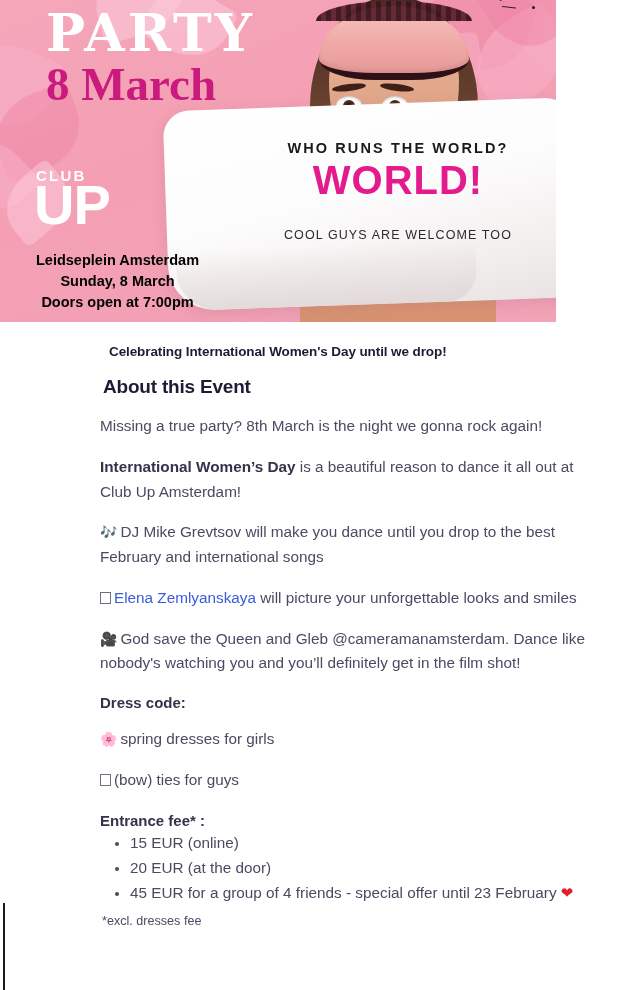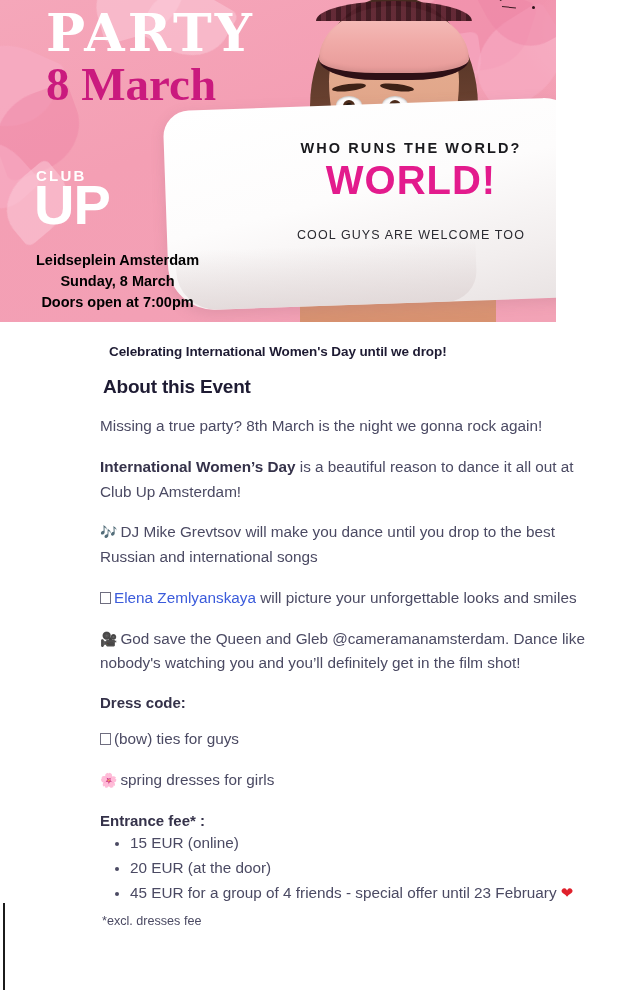--- a/index.html
+++ b/index.html
@@ -199,21 +199,21 @@
     z-index: 4;
     box-shadow: 0 4px 14px rgba(140,90,105,0.18);
   }
   .pillow::before {
     content: ""; position: absolute; left: 8px; top: 140px;
     width: 300px; height: 60px;
     background: linear-gradient(180deg, rgba(235,228,228,0) 0%, rgba(222,212,212,0.75) 100%);
     border-radius: 0 0 30px 40px;
   }
   .pillow-text {
-    position: absolute; z-index: 5; left: 261px; top: 140px; width: 300px;
+    position: absolute; z-index: 5; left: 248px; top: 140px; width: 300px;
     text-align: center;
   }
   .pillow-text .who {
     font-family: "Liberation Sans", sans-serif;
     font-weight: 700; font-size: 14.5px; letter-spacing: 2.1px;
     color: #1a1a1e; display: block; white-space: nowrap;
   }
   .pillow-text .girls {
     font-family: "Liberation Sans", sans-serif;
     font-weight: 700; font-size: 40px; letter-spacing: 1px;
@@ -401,31 +401,31 @@
 
   <div class="subtitle">Celebrating International Women's Day until we drop!</div>
 
   <div class="section-title">About this Event</div>
 
   <p class="para">Missing a true party? 8th March is the night we gonna rock again!</p>
 
   <p class="para"><span class="strong">International Women’s Day</span><span> is a beautiful reason to dance it all out at Club Up Amsterdam!</span></p>
 
 
-  <p class="para"><span class="emo emo-music">🎶</span><span>DJ Mike Grevtsov will make you dance until you drop to the best Russian and international songs</span></p>
+  <p class="para"><span class="emo emo-music">🎶</span><span>DJ Mike Grevtsov will make you dance until you drop to the best February and international songs</span></p>
 
   <p class="para"><span class="tofu"></span><a class="link" href="#">Elena Zemlyanskaya</a><span> will picture your unforgettable looks and smiles</span></p>
 
   <p class="para"><span class="emo emo-cam">🎥</span><span>God save the Queen and Gleb @cameramanamsterdam. Dance like nobody's watching you and you’ll definitely get in the film shot!</span></p>
 
   <p class="lead">Dress code:</p>
 
+  <p class="para"><span class="emo emo-flower">🌸</span><span>spring dresses for girls</span></p>
+
   <p class="para"><span class="tofu"></span><span>(bow) ties for guys</span></p>
-
-  <p class="para"><span class="emo emo-flower">🌸</span><span>spring dresses for girls</span></p>
 
   <div class="fee-title">Entrance fee* :</div>
 
   <ul class="fees">
     <li>15 EUR (online)</li>
     <li>20 EUR (at the door)</li>
     <li><span>45 EUR for a group of 4 friends - special offer until 23 February </span><span class="emo emo-heart">❤</span></li>
   </ul>
 
   <div class="footnote">*excl. dresses fee</div>

